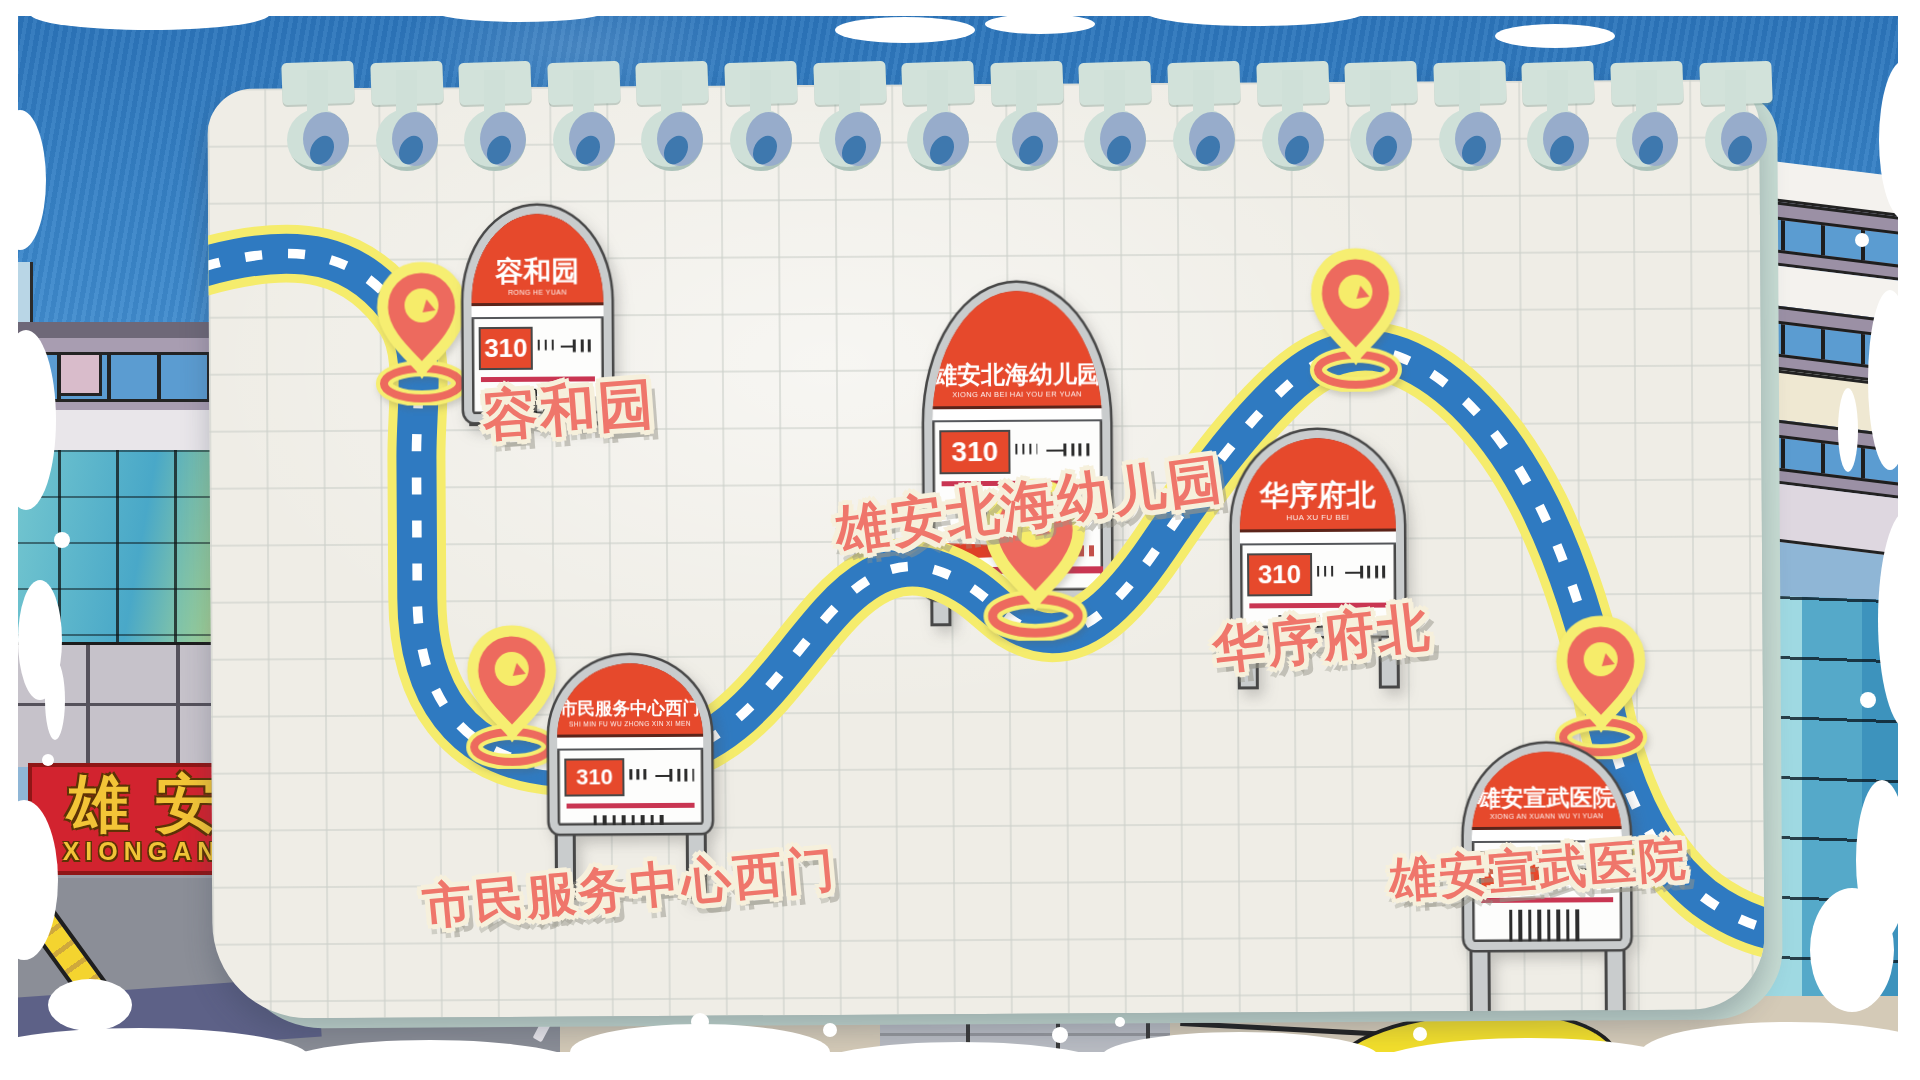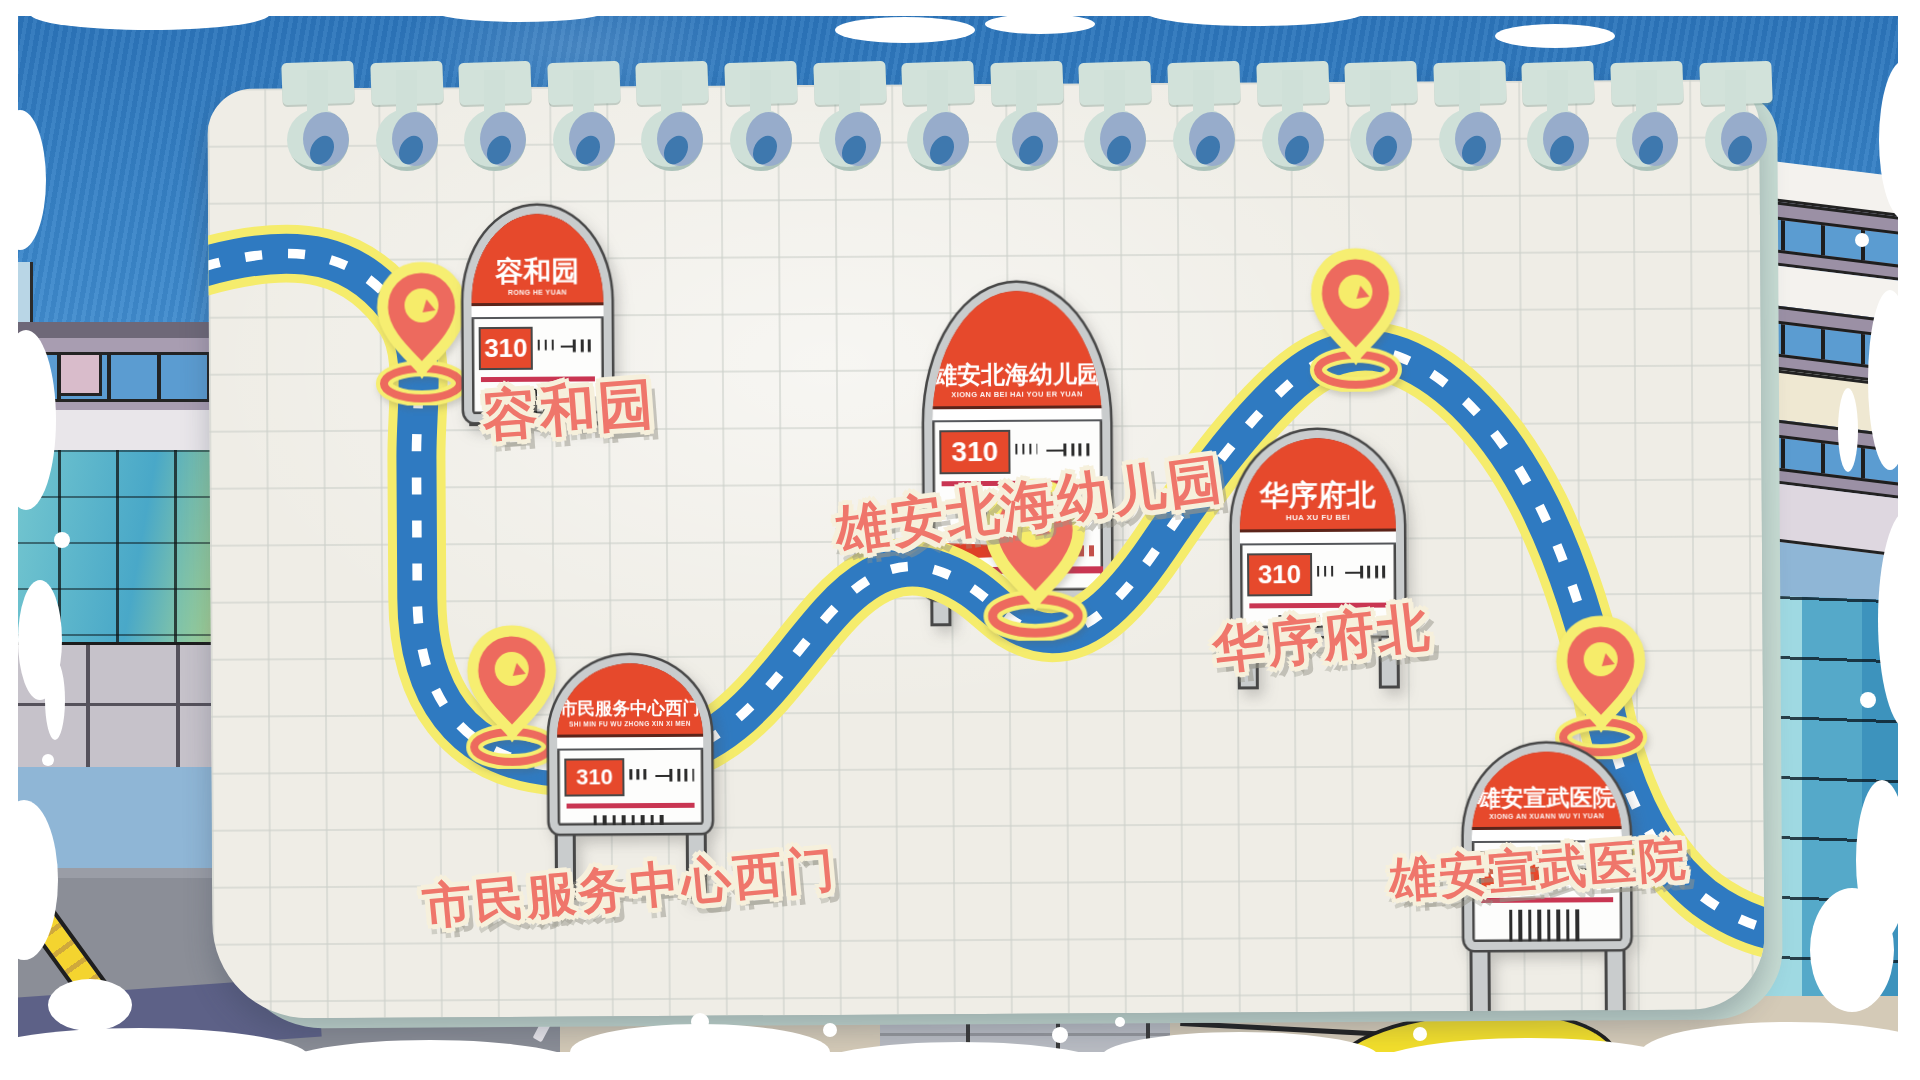--- a/index.html
+++ b/index.html
@@ -107,21 +107,21 @@
   .stop-sign.behind{z-index:12;}
   .leg{position:absolute;width:15px;background:#c9cccd;border:3px solid #474747;top:calc(var(--h) - 22px);height:calc(var(--leg) + 22px);}
   .leg.l{left:5px}.leg.r{right:5px}
   .tube{position:relative;height:var(--h);background:#fdfdfc;border:8px solid #c9cccd;overflow:hidden;
       border-radius:var(--r) var(--r) 10px 10px / var(--rv) var(--rv) 12px 12px;
       box-shadow:0 0 0 2.5px #474747, inset 0 0 0 2.5px #474747;}
   .sign-header{height:var(--hh);background:#e6492c;display:flex;flex-direction:column;justify-content:flex-end;align-items:center;
       padding-bottom:7px;border-bottom:3px solid #5c241a;
       border-radius:calc(var(--r) - 8px) calc(var(--r) - 8px) 0 0 / calc(var(--rv) - 8px) calc(var(--rv) - 8px) 0 0;}
   .sign-cn{color:#fff;font-weight:bold;font-size:var(--fs);line-height:1.05;white-space:nowrap;}
-  .sign-py{color:#fff;font-weight:bold;font-size:var(--pfs);letter-spacing:.4px;margin-top:3px;white-space:nowrap;opacity:.95;}
+  .sign-py{color:#fff;font-weight:normal;font-size:var(--pfs);letter-spacing:.4px;margin-top:3px;white-space:nowrap;opacity:.95;}
   .sign-gap{height:11px;border-bottom:2.5px solid #54565a;margin-bottom:2px;background:#fff;}
   .sign-body{padding:8px 9px 0;}
   .row310{display:flex;align-items:center;gap:7px;}
   .badge{background:#e6492c;color:#fff;font-weight:bold;font-size:var(--bfs);padding:4px 0;width:44%;text-align:center;
       box-shadow:0 0 0 2px #474747;}
   .bars{flex:1;height:17px;background:
       repeating-linear-gradient(90deg,#2d2d2d 0 2.5px,transparent 2.5px 7px) left top/28% 62% no-repeat,
       linear-gradient(#2d2d2d,#2d2d2d) 53% 40%/24% 2px no-repeat,
       repeating-linear-gradient(90deg,#2d2d2d 0 3px,transparent 3px 7.5px) right top/38% 74% no-repeat;}
   .redline{height:5px;background:#c93552;margin-top:9px;}
@@ -191,20 +191,24 @@
         <div class="glassrow"></div>
       </div>
     <div class="rb" style="top:208px;height:50px;background:#efe8d2;border-top:3px solid #222;"></div>
     <div class="rb rb-win" style="top:258px;height:64px;">
         <div class="glassrow"></div>
       </div>
     <div class="rb" style="top:322px;height:58px;background:#ded7e0;border-bottom:3px solid #222;"></div>
     <div class="rb-glass"></div>
   </div>
 
+  <div class="landmark">
+    <div class="cn">雄安</div>
+    <div class="en">XIONGAN</div>
+  </div>
 
   <div class="paper-back"></div>
 
   <div class="paper">
 
     <div class="stop-sign behind" style="left:715px;top:199px;width:186px;--h:300px;--r:93px;--rv:140px;--hh:108px;--leg:37px;--fs:24px;--pfs:7.5px;--bfs:28px;">
       <div class="leg l"></div>
       <div class="leg r"></div>
       <div class="tube">
         <div class="sign-header">

